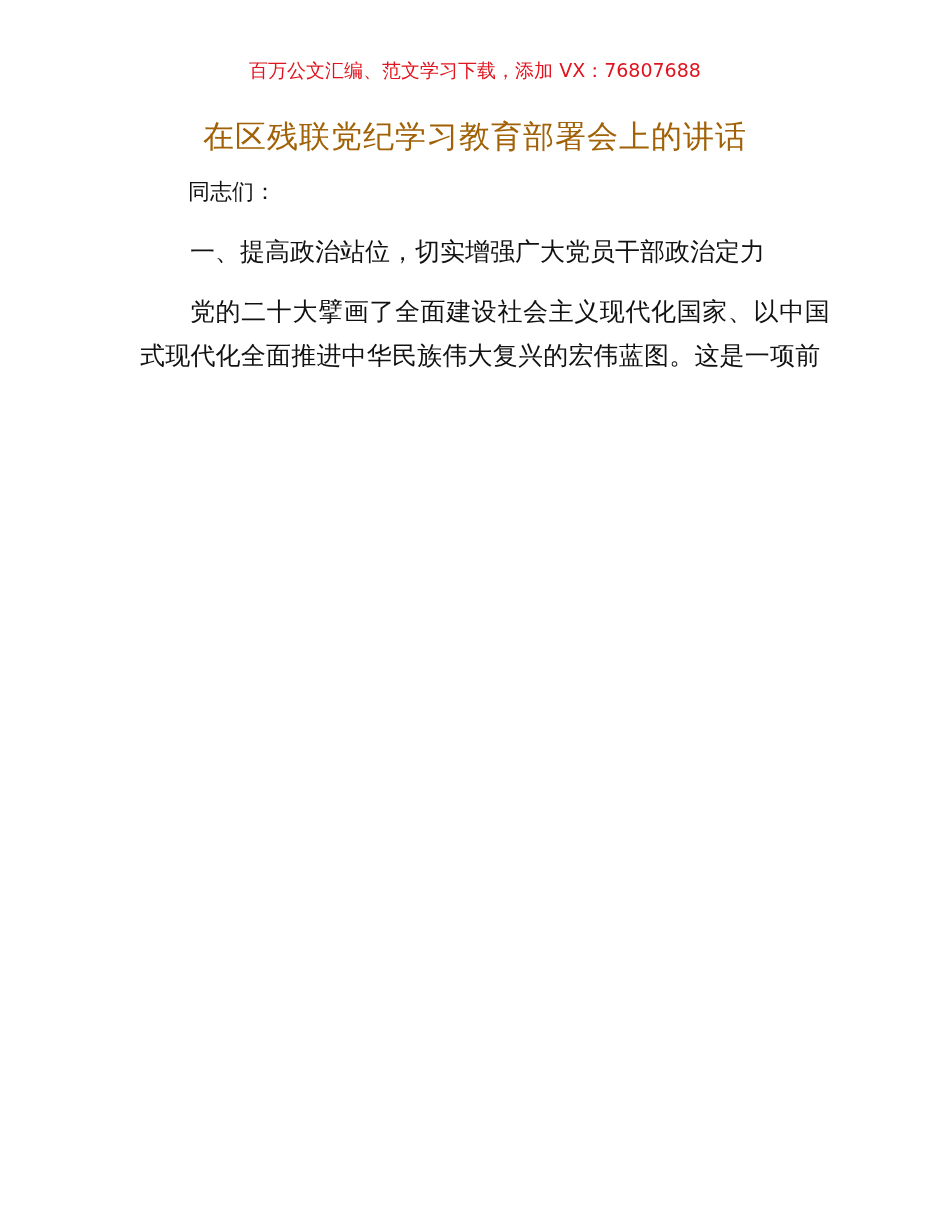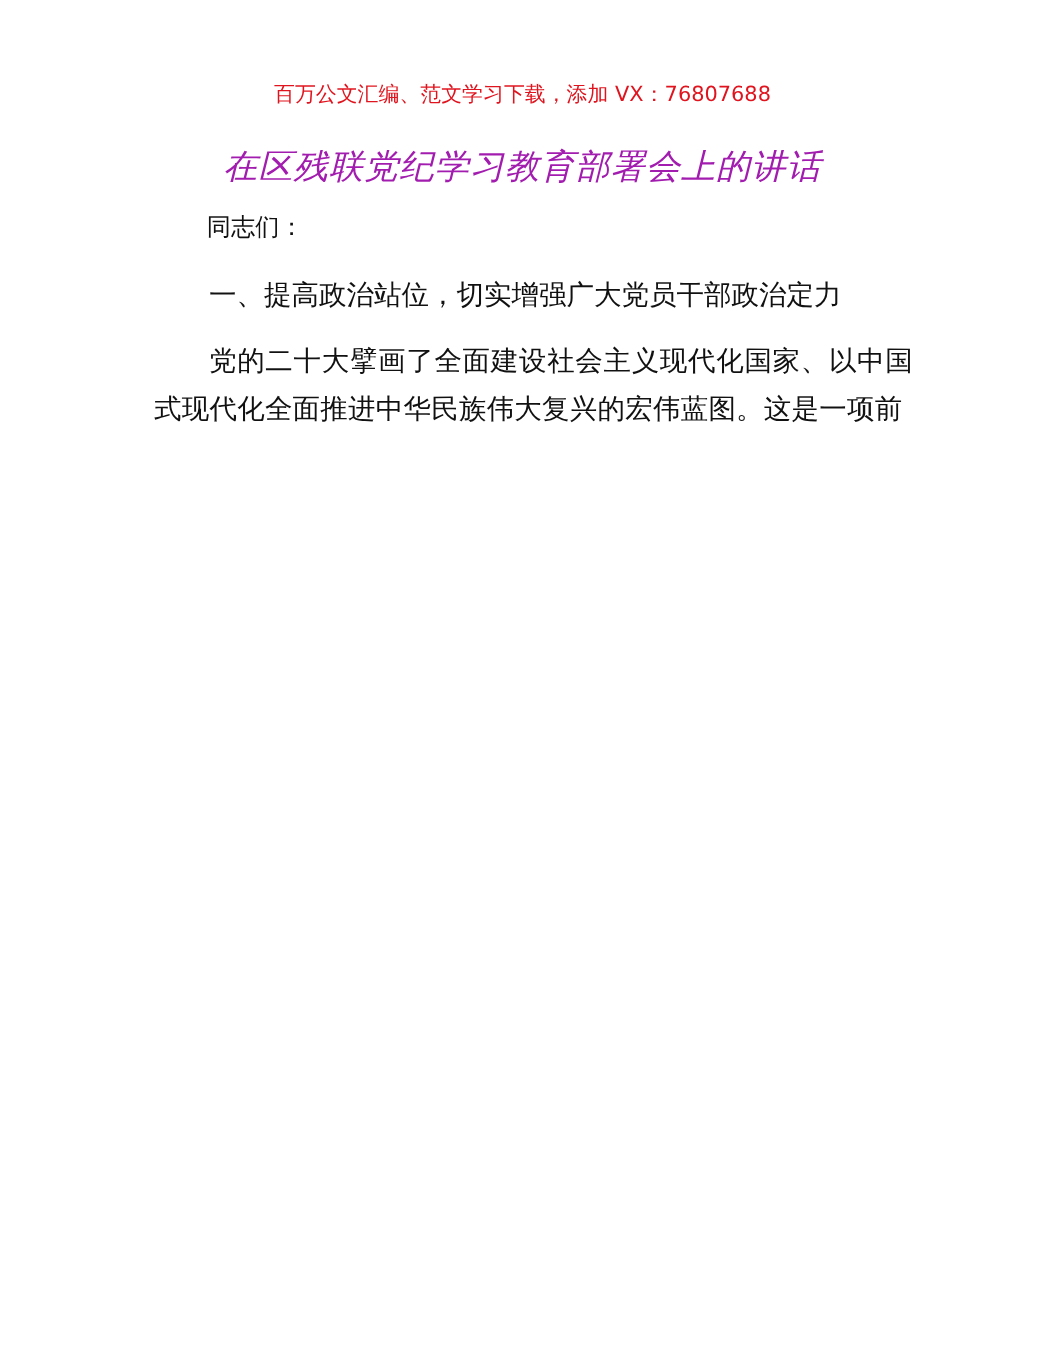--- a/index.html
+++ b/index.html
@@ -10,21 +10,21 @@
     body {
       width: 950px;
       height: 1230px;
       position: relative;
       overflow: hidden;
       font-family: "DejaVu Sans", "Liberation Sans", sans-serif;
       color: #111111;
     }
     .page {
       position: absolute;
-      left: 0; top: 16px;
+      left: 0; top: 0;
       width: 950px;
       height: 1036px;
     }
     .watermark {
       position: absolute;
       top: 56px;
       left: 0;
       width: 950px;
       text-align: center;
       font-size: 19px;
@@ -33,23 +33,22 @@
       letter-spacing: 0px;
     }
     .title {
       position: absolute;
       top: 114px;
       left: 0;
       width: 950px;
       text-align: center;
       font-size: 31px;
       line-height: 44px;
-      color: #a21caf;
+      color: #a16207;
       letter-spacing: 1px;
-      font-style: italic;
     }
     .content {
       position: absolute;
       left: 140px;
       top: 170px;
       width: 690px;
     }
     .salutation {
       font-size: 22px;
       line-height: 44px;

